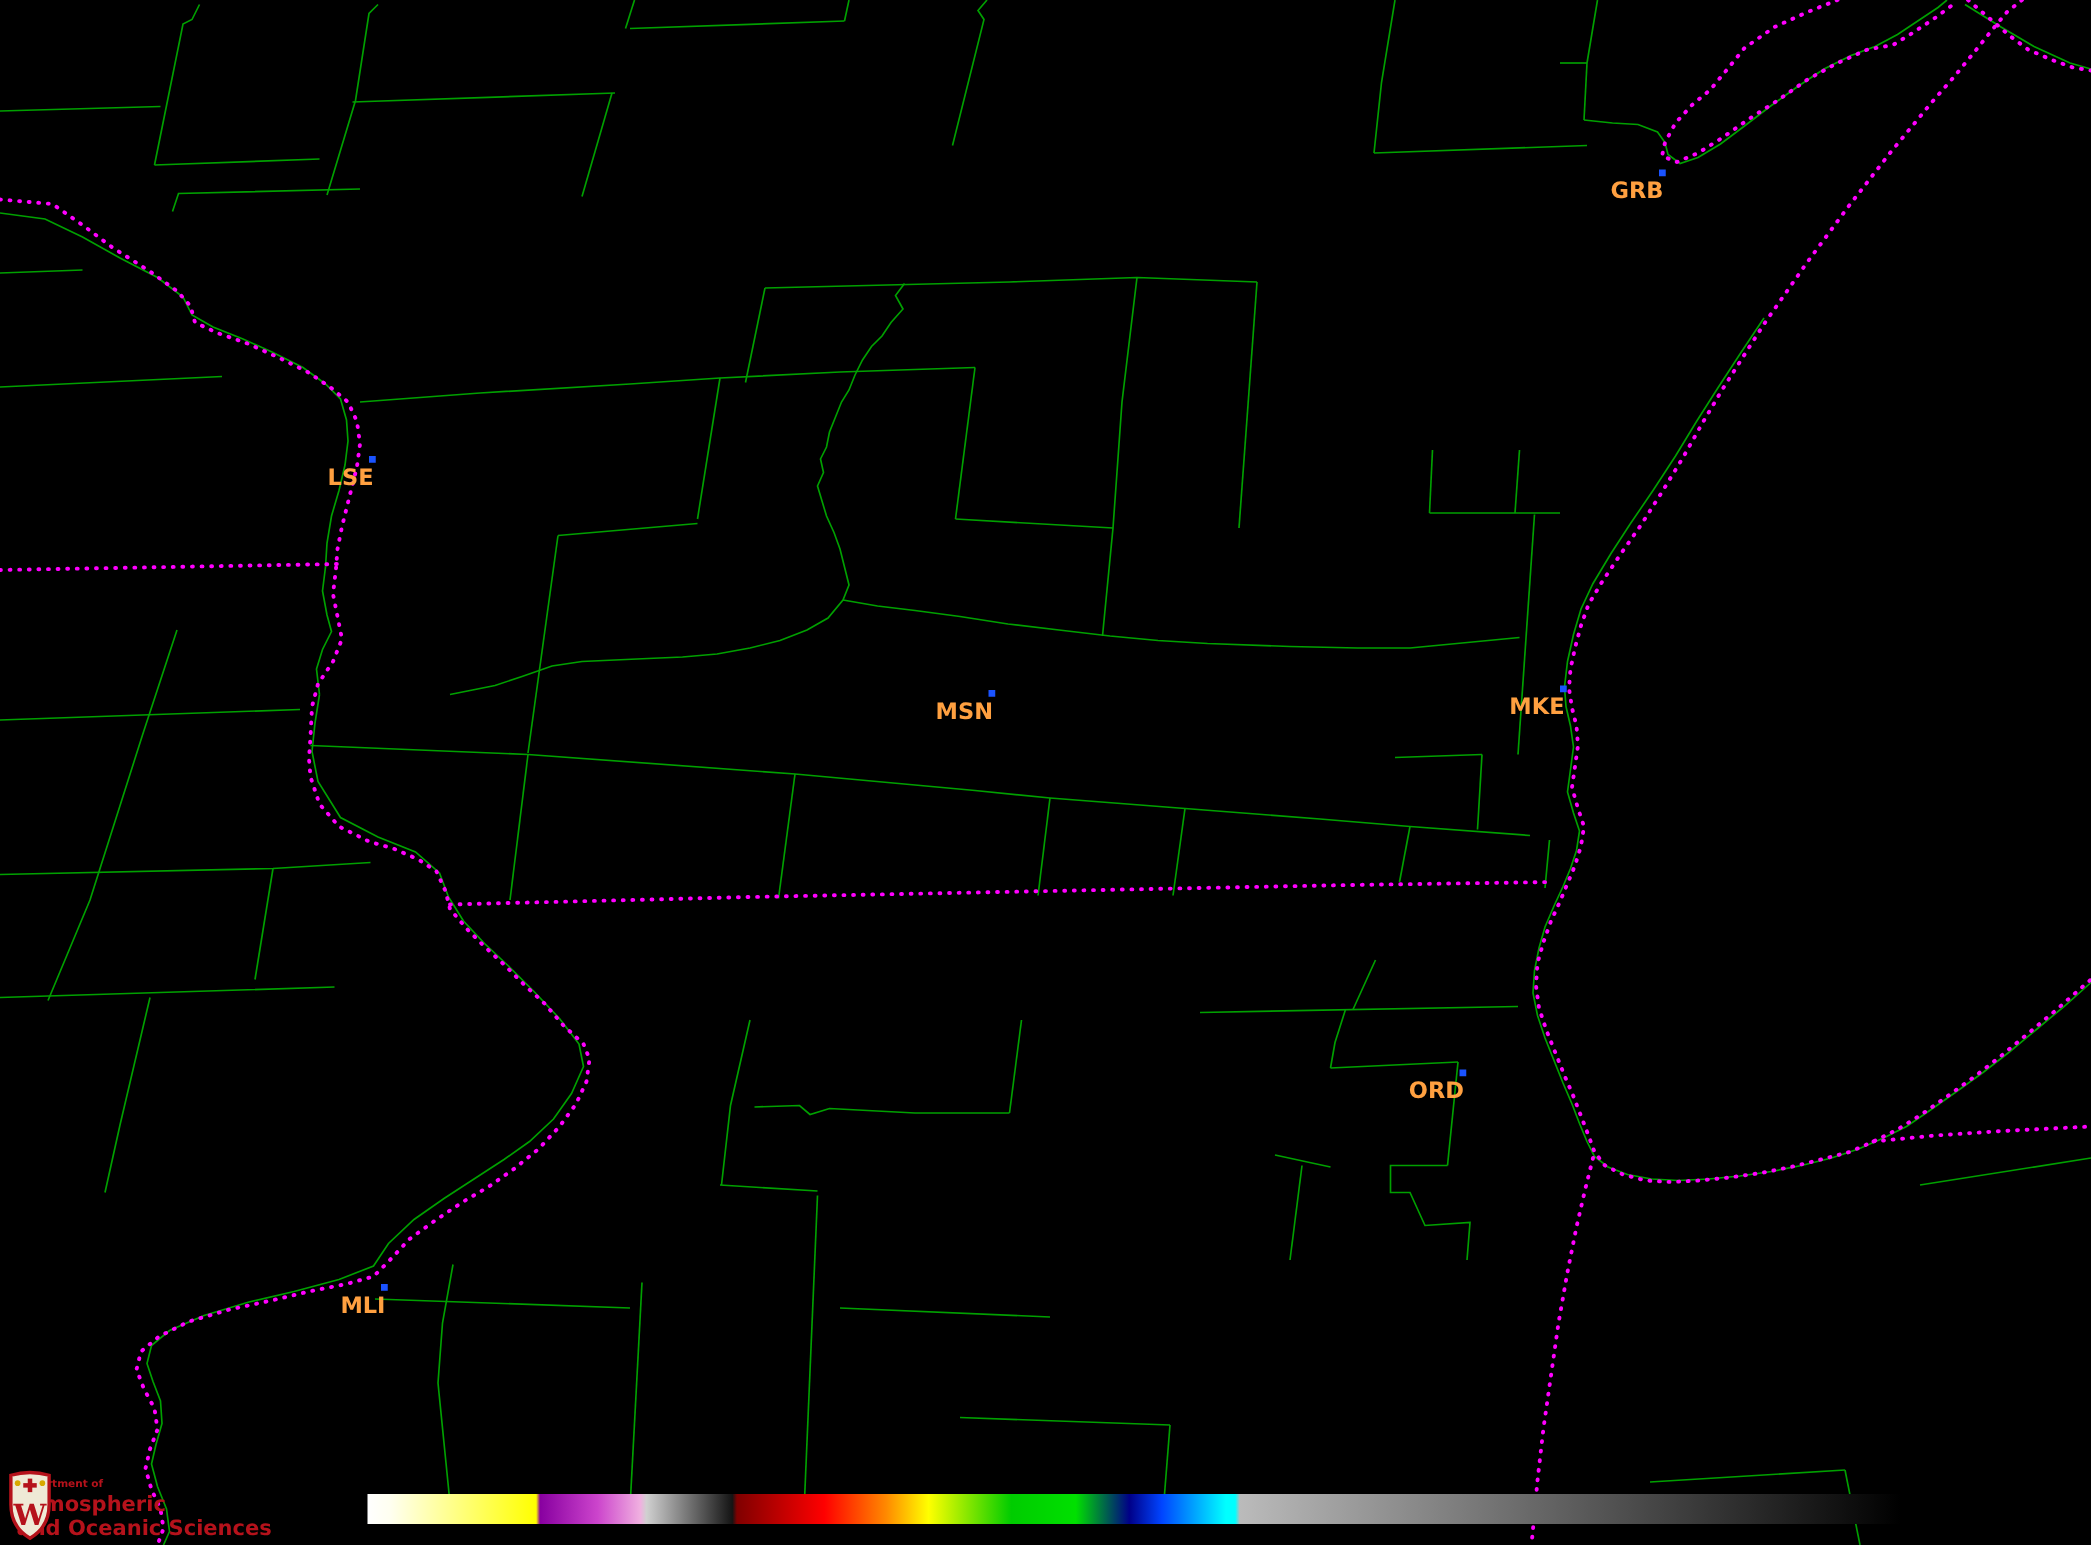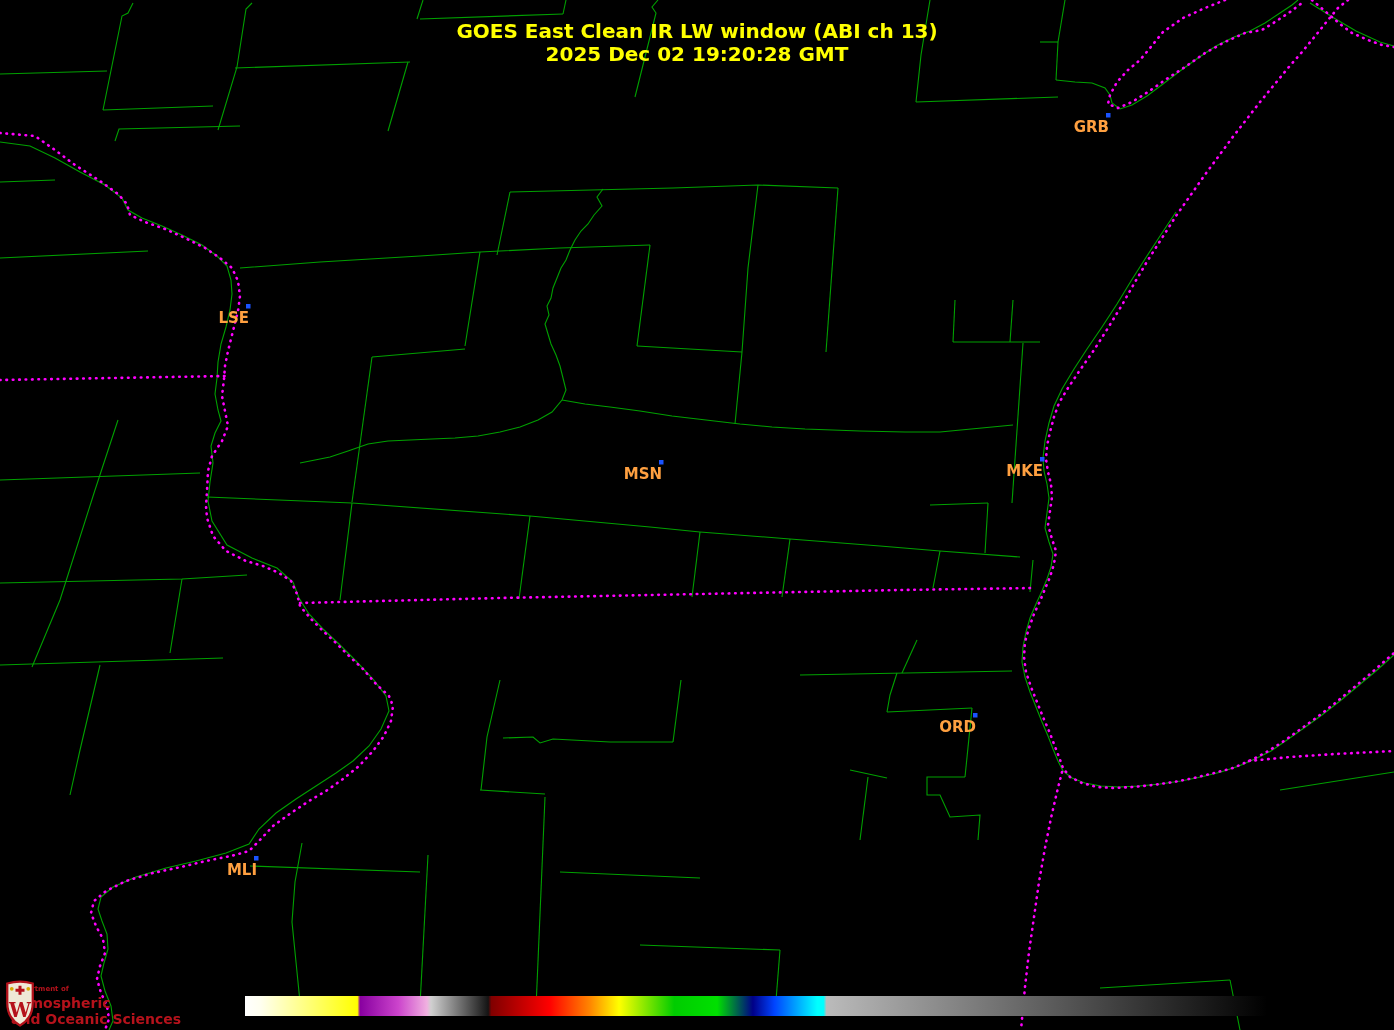--- a/index.html
+++ b/index.html
@@ -146,24 +146,20 @@
           <rect x="973" y="713" width="4.5" height="4.5" class="station-dot"></rect>
           <text x="976" y="732" text-anchor="end" class="station-label">ORD</text>
         </g>
         <g>
           <rect x="254" y="856" width="4.5" height="4.5" class="station-dot"></rect>
           <text x="257" y="875" text-anchor="end" class="station-label">MLI</text>
         </g>
       </g>
   </svg>
 
-  <div id="title">
-    <div>GOES East Clean IR LW window (ABI ch 13)</div>
-    <div>2025 Dec 02  19:20:28 GMT</div>
-  </div>
 
   <div id="colorbar" style="background: linear-gradient(to right, rgb(255, 255, 255) 0%, rgb(255, 255, 240) 1.5%, rgb(255, 255, 0) 11%, rgb(136, 0, 160) 11.25%, rgb(204, 68, 204) 15%, rgb(240, 176, 224) 17.8%, rgb(208, 208, 208) 18.2%, rgb(20, 20, 20) 23.8%, rgb(128, 0, 0) 24.1%, rgb(255, 0, 0) 29.8%, rgb(255, 136, 0) 33.8%, rgb(255, 255, 0) 36.6%, rgb(0, 204, 0) 42%, rgb(0, 224, 0) 46.2%, rgb(0, 0, 136) 49.7%, rgb(0, 68, 255) 51.8%, rgb(0, 255, 255) 56%, rgb(0, 255, 255) 56.6%, rgb(187, 187, 187) 56.9%, rgb(0, 0, 0) 100%);"></div>
 
   <div id="logo">
     <svg width="30" height="48" viewBox="0 0 40 64">
       <path d="M3,6 Q20,1 37,6 L37,32 Q37,52 20,62 Q3,52 3,32 Z" fill="#efe9d6" stroke="#b5121b" stroke-width="3"></path>
       <rect x="18" y="9" width="4" height="12" fill="#b5121b"></rect>
       <rect x="14" y="13" width="12" height="4" fill="#b5121b"></rect>
       <circle cx="9" cy="13" r="2.5" fill="#d8a800"></circle>
       <circle cx="31" cy="13" r="2.5" fill="#d8a800"></circle>

